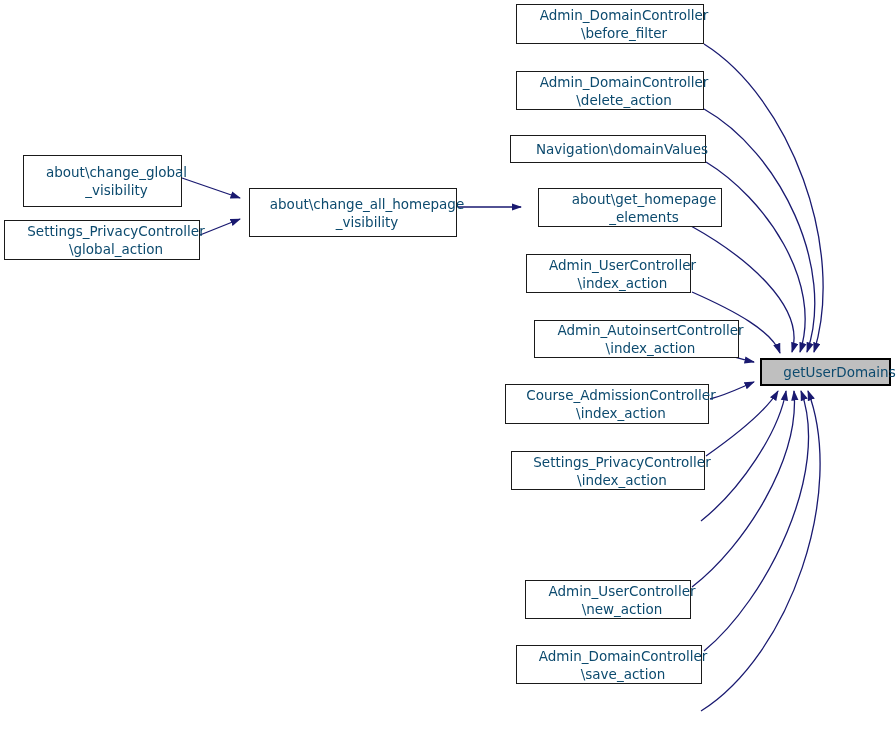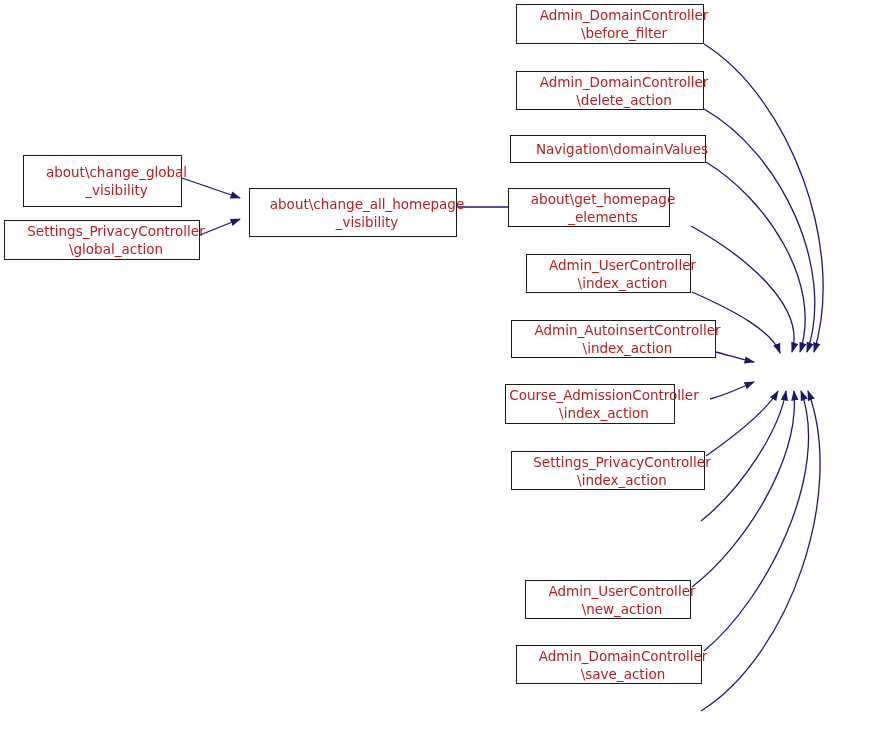--- a/index.html
+++ b/index.html
@@ -14,21 +14,21 @@
   svg.edges {
     position: absolute;
     left: 0; top: 0;
     width: 896px; height: 743px;
   }
   .node {
     position: absolute;
     box-sizing: border-box;
     background: #ffffff;
     border: 1.4px solid #1a1a1a;
-    color: #b91c1c;
+    color: #0c4a6e;
     font-size: 13.5px;
     line-height: 18px;
     display: flex;
     align-items: center;
     justify-content: center;
     text-align: center;
     white-space: pre-line;
     cursor: pointer;
     padding-left: 28px;
   }
@@ -78,37 +78,38 @@
 _visibility</div>
 
   <div class="node" style="left:516px;top:4px;width:188px;height:40px">Admin_DomainController
 \before_filter</div>
 
   <div class="node" style="left:516px;top:71px;width:188px;height:39px">Admin_DomainController
 \delete_action</div>
 
   <div class="node" style="left:510px;top:135px;width:196px;height:28px">Navigation\domainValues</div>
 
-  <div class="node" style="left:508px;top:188px;width:162px;height:39px">about\get_homepage
+  <div class="node" style="left:538px;top:188px;width:184px;height:39px">about\get_homepage
 _elements</div>
 
   <div class="node" style="left:526px;top:254px;width:165px;height:39px">Admin_UserController
 \index_action</div>
 
-  <div class="node" style="left:511px;top:320px;width:205px;height:38px">Admin_AutoinsertController
+  <div class="node" style="left:534px;top:320px;width:205px;height:38px">Admin_AutoinsertController
 \index_action</div>
 
-  <div class="node" style="left:505px;top:384px;width:170px;height:40px">Course_AdmissionController
+  <div class="node" style="left:505px;top:384px;width:204px;height:40px">Course_AdmissionController
 \index_action</div>
 
   <div class="node" style="left:511px;top:451px;width:194px;height:39px">Settings_PrivacyController
 \index_action</div>
 
 
   <div class="node" style="left:525px;top:580px;width:166px;height:39px">Admin_UserController
 \new_action</div>
 
   <div class="node" style="left:516px;top:645px;width:186px;height:39px">Admin_DomainController
 \save_action</div>
 
 
+  <div class="node target" style="left:760px;top:358px;width:131px;height:28px">getUserDomains</div>
 
 </div>
 
 </body></html>

